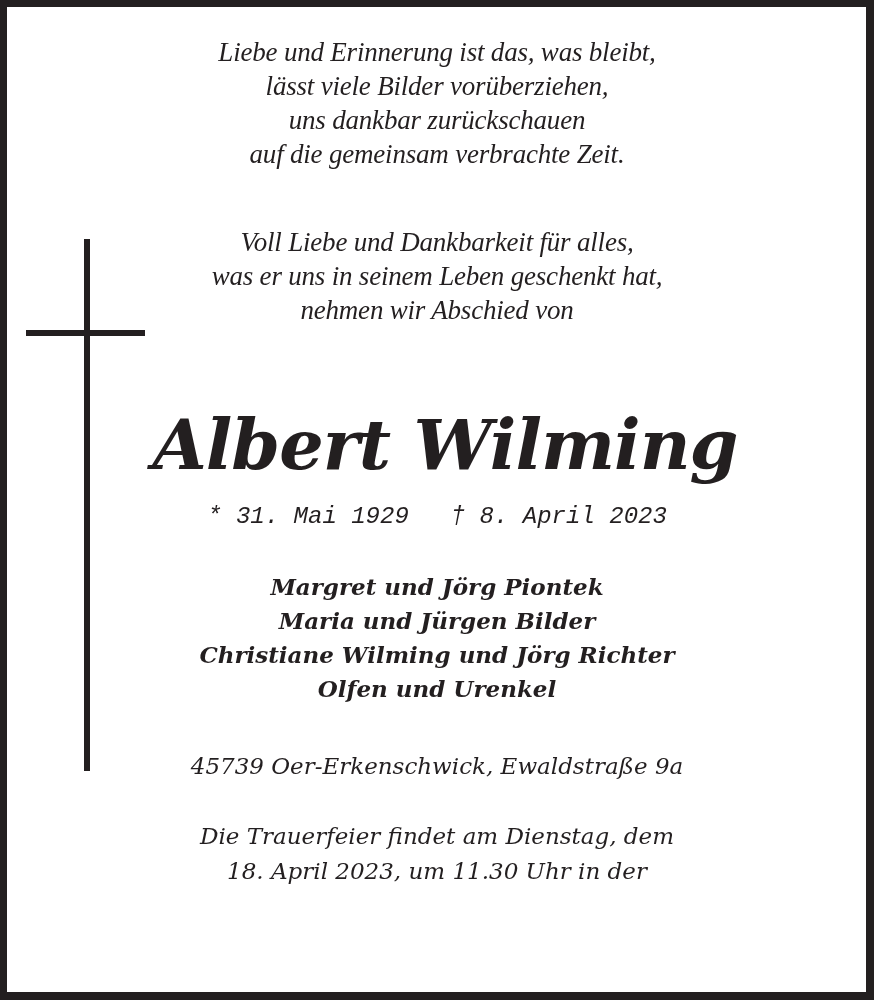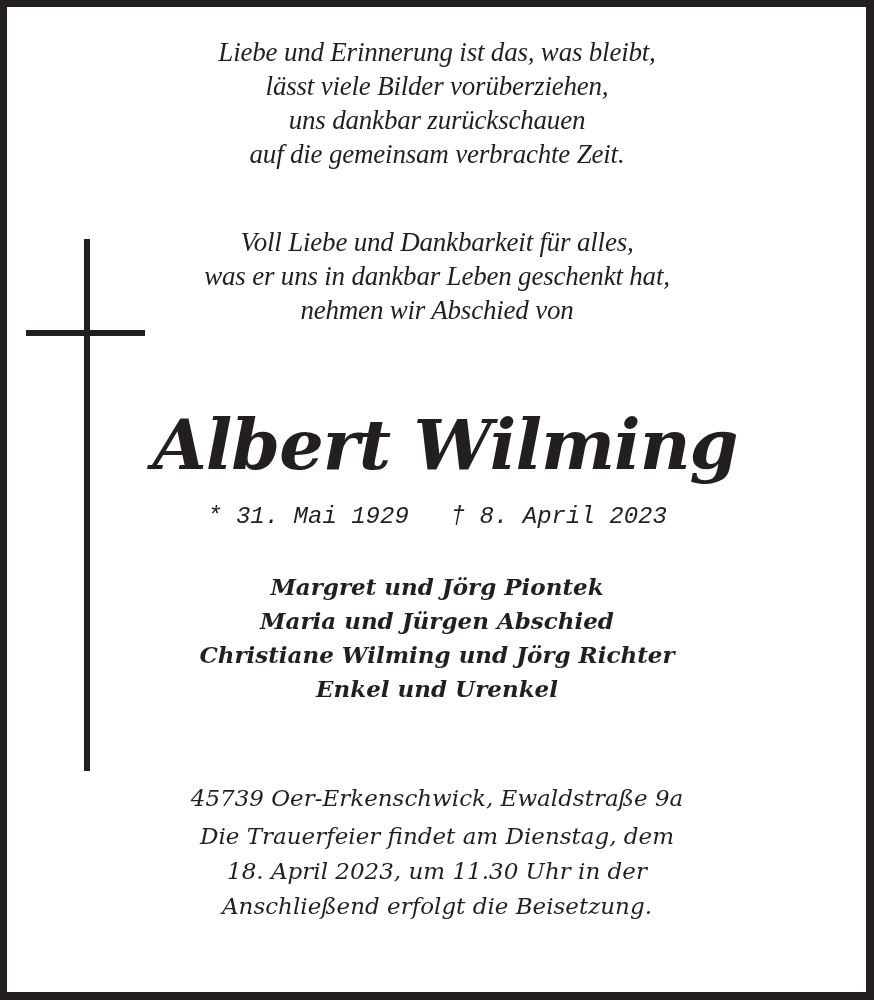--- a/index.html
+++ b/index.html
@@ -43,36 +43,35 @@
 
 <div class="text verse" style="top:35px;">
   <span class="line">Liebe und Erinnerung ist das, was bleibt,</span>
   <span class="line">lässt viele Bilder vorüberziehen,</span>
   <span class="line">uns dankbar zurückschauen</span>
   <span class="line">auf die gemeinsam verbrachte Zeit.</span>
 </div>
 
 <div class="text verse" style="top:225px;">
   <span class="line">Voll Liebe und Dankbarkeit für alles,</span>
-  <span class="line">was er uns in dankbar Leben geschenkt hat,</span>
+  <span class="line">was er uns in seinem Leben geschenkt hat,</span>
   <span class="line">nehmen wir Abschied von</span>
 </div>
 
 <div class="text name" style="top:405px; left:8px;">Albert Wilming</div>
 
 <div class="text dates" style="top:502px;">
   <span>* 31. Mai 1929</span><span style="display:inline-block;width:42px;"></span><span>† 8. April 2023</span>
 </div>
 
 <div class="text family" style="top:570px;">
   <span class="line">Margret und Jörg Piontek</span>
-  <span class="line">Maria und Jürgen Abschied</span>
+  <span class="line">Maria und Jürgen Bilder</span>
   <span class="line">Christiane Wilming und Jörg Richter</span>
-  <span class="line">Enkel und Urenkel</span>
+  <span class="line">Olfen und Urenkel</span>
 </div>
 
-<div class="text addr" style="top:751px;margin-top:32px;">45739 Oer-Erkenschwick, Ewaldstraße 9a</div>
+<div class="text addr" style="top:751px;">45739 Oer-Erkenschwick, Ewaldstraße 9a</div>
 
 <div class="text ceremony" style="top:819px;">
   <span class="line">Die Trauerfeier findet am Dienstag, dem</span>
   <span class="line">18. April 2023, um 11.30 Uhr in der</span>
-  <span class="line">Anschließend erfolgt die Beisetzung.</span>
 </div>
 
 </body></html>

